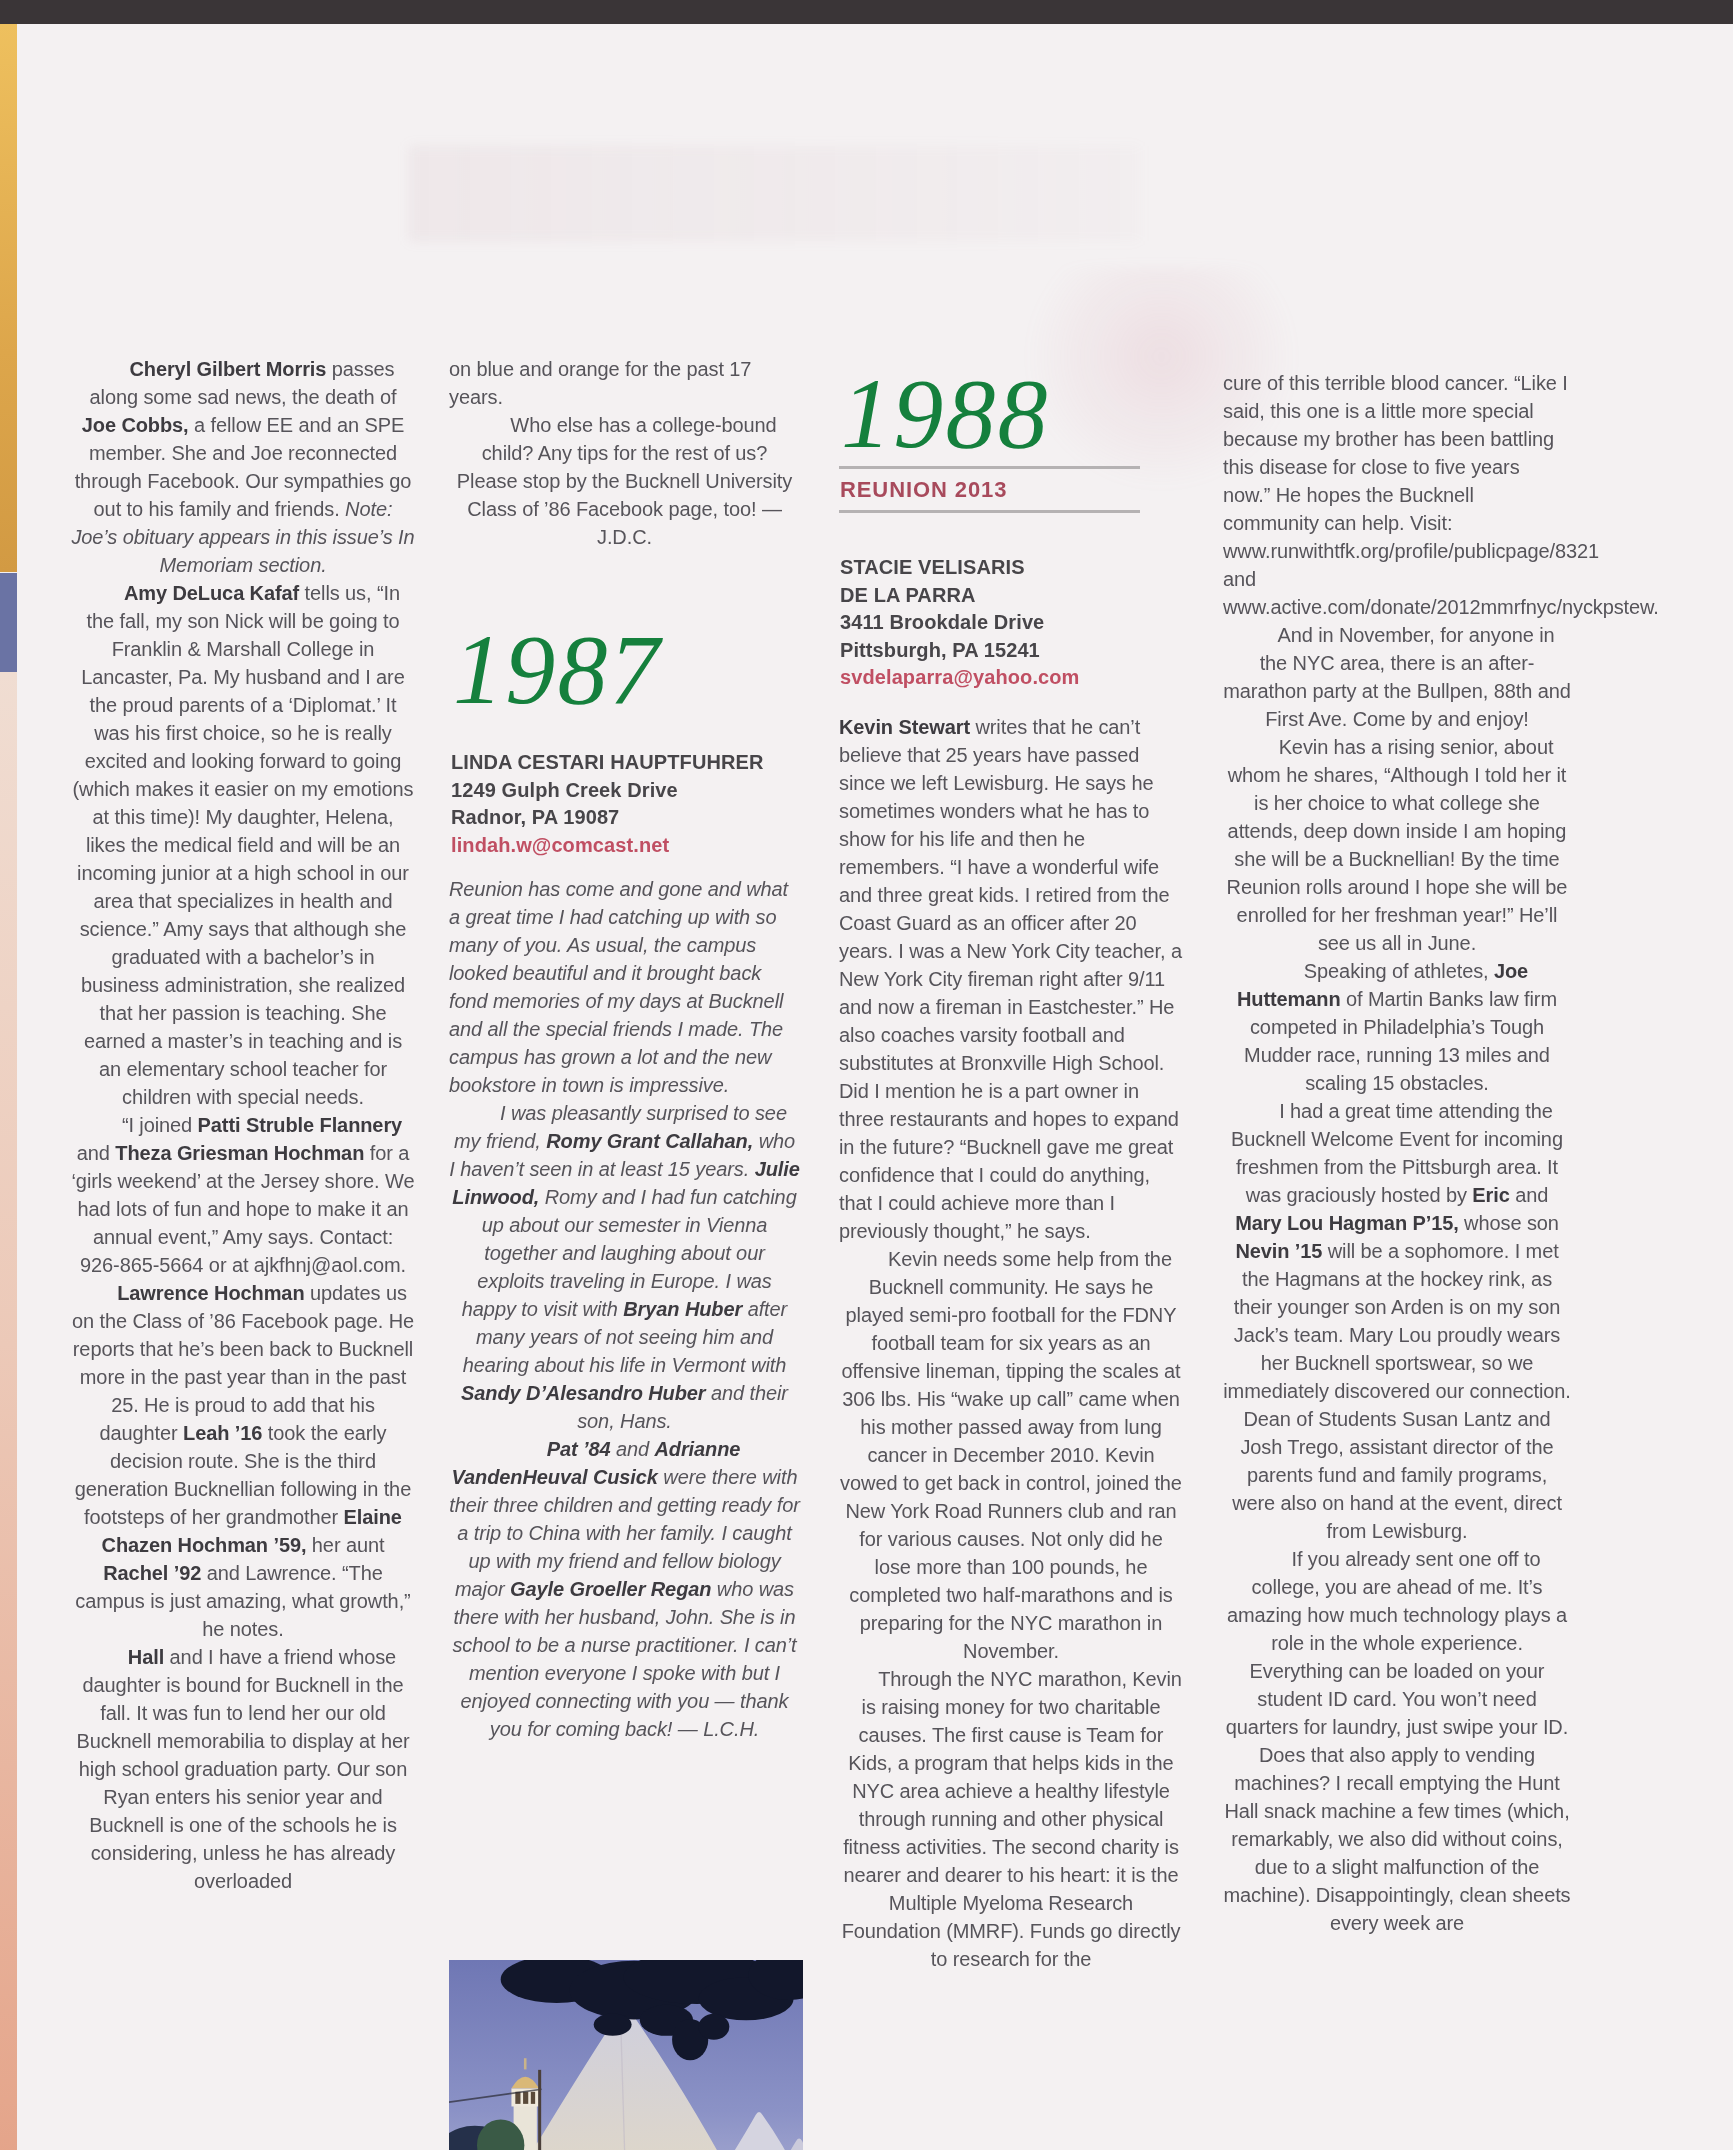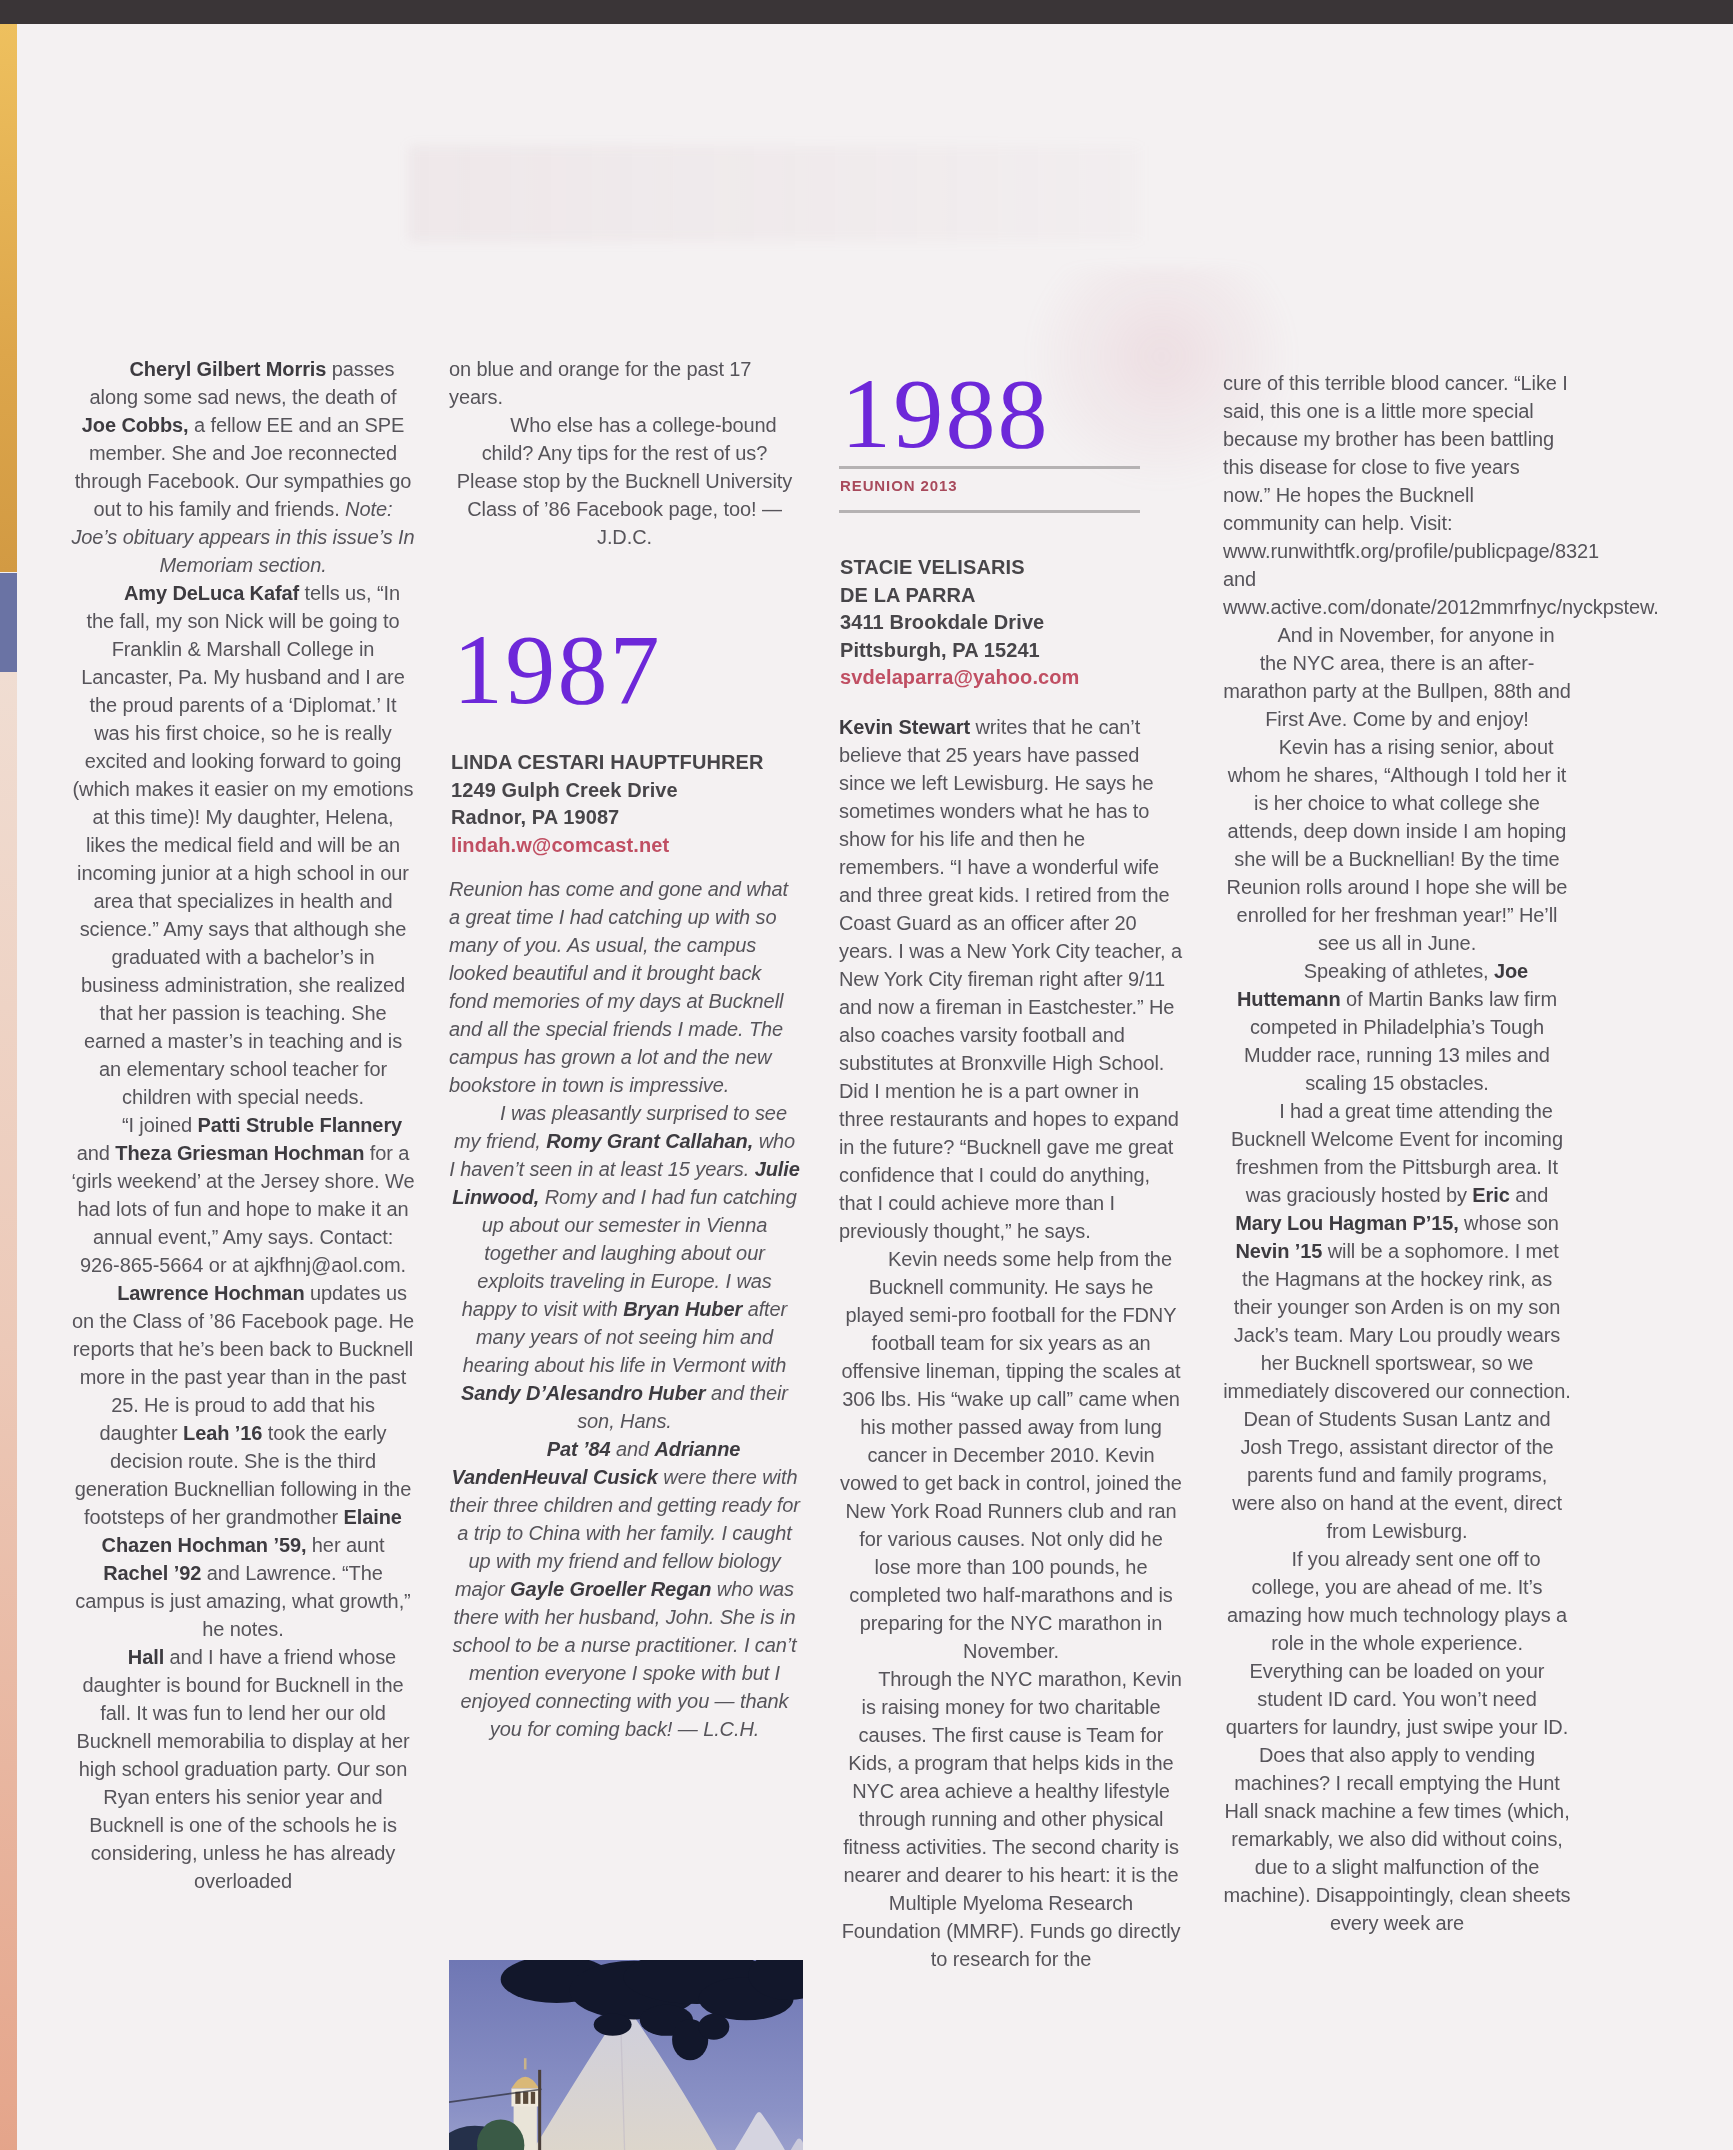--- a/index.html
+++ b/index.html
@@ -23,26 +23,26 @@
   .para{margin:0;}
   .para.ind{text-indent:38px;text-align:center;}
   .para .b{font-weight:700;color:#3d3b40;}
   .para .i{font-style:italic;}
   #c1{left:71px;top:355px;width:344px;}
   #c2top{left:449px;top:355px;width:351px;}
   #c2bot{left:449px;top:875px;width:351px;font-style:italic;}
   #c3{left:839px;top:713px;width:344px;}
   #c4{left:1223px;top:369px;width:348px;}
   .year-heading{position:absolute;font-family:"Liberation Serif",serif;font-weight:400;
-                font-size:100px;line-height:1;color:#6d28d9;letter-spacing:2.2px;}
+                font-size:100px;line-height:1;color:#15803d;letter-spacing:2.2px;font-style:italic;}
   .h1987{left:453px;top:620px;}
   .h1988{left:841px;top:364px;}
   .rule{position:absolute;height:2.6px;background:#b5b2b3;width:301px;left:839px;}
   .r1{top:466px;} .r2{top:510px;}
-  .reunion-label{position:absolute;left:840px;top:477px;font-weight:700;font-size:15px;
+  .reunion-label{position:absolute;left:840px;top:477px;font-weight:700;font-size:22px;
                  color:#a84a5c;letter-spacing:0.9px;}
   .contact{position:absolute;font-weight:700;font-size:20px;line-height:27.5px;color:#474549;
            letter-spacing:0.1px;}
   #contact2{left:451px;top:749px;}
   #contact3{left:840px;top:554px;}
   .contact .email{color:#c04f63;}
   
   .photo{position:absolute;left:449px;top:1960px;width:354px;height:252px;background:#7d85c0;}
   .photo svg{display:block;width:100%;height:100%;}
 </style>

